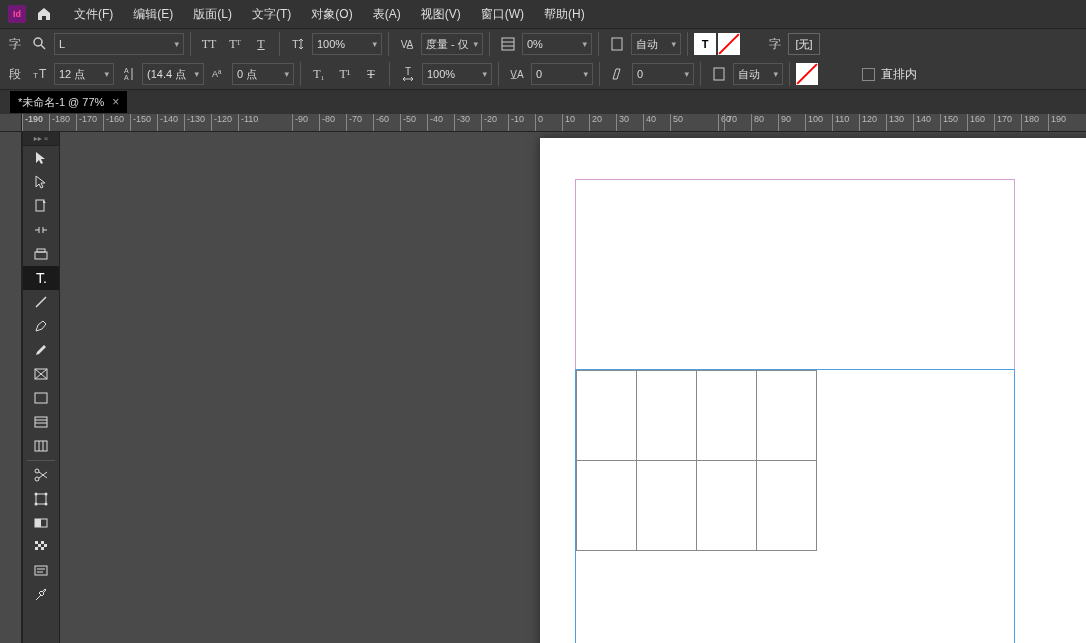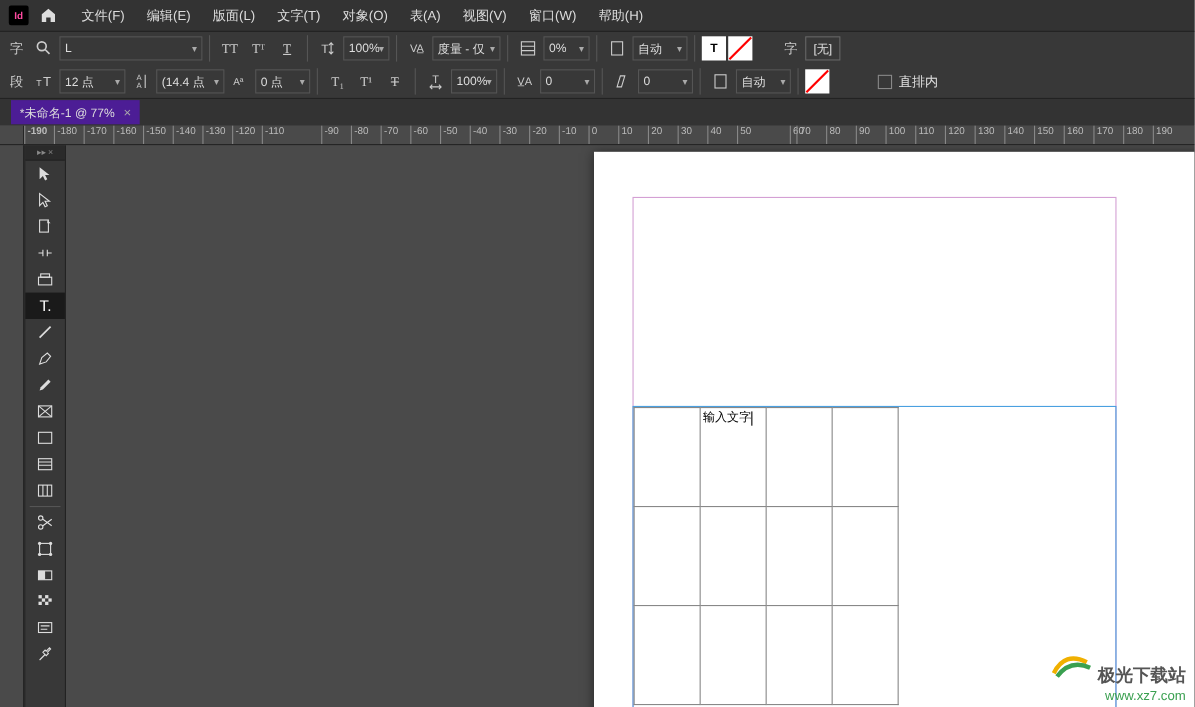--- a/index.html
+++ b/index.html
@@ -1,49 +1,49 @@
 <!DOCTYPE html>
 <html><head>
 <meta charset="utf-8">
 <style>
 * { margin: 0; padding: 0; box-sizing: border-box; font-family: "Microsoft YaHei", sans-serif; }
 body { background: #333333; color: #e0e0e0; font-size: 12px; width: 1086px; height: 643px; overflow: hidden; position: relative; }
 
 
 .menubar { height: 28px; background: #333333; display: flex; align-items: center; padding: 0 8px; gap: 4px; }
-.app-icon { width: 18px; height: 18px; background: #000000; border-radius: 2px; display: flex; align-items: center; justify-content: center; font-size: 9px; font-weight: bold; color: #ff4aa0; margin-right: 6px; }
+.app-icon { width: 18px; height: 18px; background: #701a75; border-radius: 2px; display: flex; align-items: center; justify-content: center; font-size: 9px; font-weight: bold; color: #ff4aa0; margin-right: 6px; }
 .home-icon { width: 16px; height: 16px; margin-right: 10px; cursor: pointer; }
 .menu-item { padding: 4px 8px; cursor: pointer; font-size: 12px; color: #ddd; }
 
 
 .control-panel { background: #383838; border-top: 1px solid #222; border-bottom: 1px solid #222; }
 .control-row { height: 30px; display: flex; align-items: center; padding: 0 4px; gap: 2px; }
 .control-label { width: 22px; height: 22px; display: flex; align-items: center; justify-content: center; font-size: 12px; color: #ccc; }
 .icon-btn { width: 24px; height: 24px; display: flex; align-items: center; justify-content: center; cursor: pointer; color: #ccc; font-size: 12px; }
 .icon-btn svg { width: 16px; height: 16px; fill: #ccc; }
 .dropdown { height: 22px; background: #383838; border: 1px solid #555; display: flex; align-items: center; padding: 0 4px; font-size: 11px; color: #ddd; position: relative; }
 .dropdown::after { content: "▾"; position: absolute; right: 4px; font-size: 9px; color: #aaa; }
 .font-dd { width: 170px; }
 .style-dd { width: 130px; }
 .size-dd { width: 60px; }
 .leading-dd { width: 62px; }
-.kern-dd { width: 50px; }
+.kern-dd { width: 62px; }
 .track-dd { width: 62px; }
-.scale-dd { width: 42px; }
+.scale-dd { width: 70px; }
 .auto-dd { width: 50px; }
 .sep { width: 1px; height: 24px; background: #555; margin: 0 4px; }
 .tt-box { width: 22px; height: 22px; background: #fff; display: flex; align-items: center; justify-content: center; color: #000; font-weight: bold; font-size: 11px; }
 .tt-strike { width: 22px; height: 22px; background: #fff; position: relative; }
 .tt-strike::after { content: ""; position: absolute; width: 28px; height: 2px; background: #f00; top: 10px; left: -3px; transform: rotate(-45deg); }
 .style-box { width: 32px; height: 22px; border: 1px solid #666; display: flex; align-items: center; justify-content: center; font-size: 11px; cursor: pointer; }
 .checkbox { width: 13px; height: 13px; border: 1px solid #888; margin-right: 4px; }
 
 
 .tabbar { height: 24px; background: #333; display: flex; align-items: center; padding-left: 10px; }
-.tab { height: 22px; background: #4c1d95; padding: 0 8px; display: flex; align-items: center; font-size: 11px; color: #ddd; gap: 8px; cursor: pointer; }
+.tab { height: 22px; background: #000000; padding: 0 8px; display: flex; align-items: center; font-size: 11px; color: #ddd; gap: 8px; cursor: pointer; }
 .tab-close { font-size: 12px; color: #aaa; cursor: pointer; }
 
 
 .ruler-h { height: 18px; background: #4a4a4a; display: flex; position: relative; overflow: hidden; border-bottom: 1px solid #222; }
 .ruler-h-inner { position: absolute; left: 22px; right: 0; height: 100%; display: flex; }
 .ruler-tick { position: absolute; height: 100%; border-left: 1px solid #888; font-size: 9px; color: #bbb; padding-left: 2px; }
 .ruler-corner { width: 22px; height: 18px; background: #4a4a4a; border-right: 1px solid #222; }
 
 
 .main { display: flex; height: calc(100% - 130px); }
@@ -383,44 +383,30 @@
         </svg>
       </div>
   </div>
 
   <div class="canvas-area">
     <div class="page">
       <div class="page-margin"></div>
       <div class="text-frame">
         <table class="table">
           <tbody>
-              <tr>
-            <td></td>
-            <td><span>输入文字</span><span class="text-cursor"></span></td>
-            <td></td>
-            <td></td>
-          </tr>
           <tr>
             <td></td>
             <td></td>
             <td></td>
             <td></td>
           </tr>
           <tr>
             <td></td>
             <td></td>
             <td></td>
             <td></td>
           </tr>
         </tbody>
           </table>
       </div>
     </div>
-    <div class="watermark">
-      <svg class="watermark-icon" viewBox="0 0 42 32">
-          <path d="M5 25 Q15 5 35 15" stroke="#f0b000" stroke-width="4" fill="none"></path>
-          <path d="M8 28 Q20 12 38 20" stroke="#3aa050" stroke-width="4" fill="none"></path>
-        </svg>
-      <span class="watermark-text">极光下载站</span><br>
-      <span class="watermark-url">www.xz7.com</span>
-    </div>
   </div>
 </div>
 
 </body></html>

